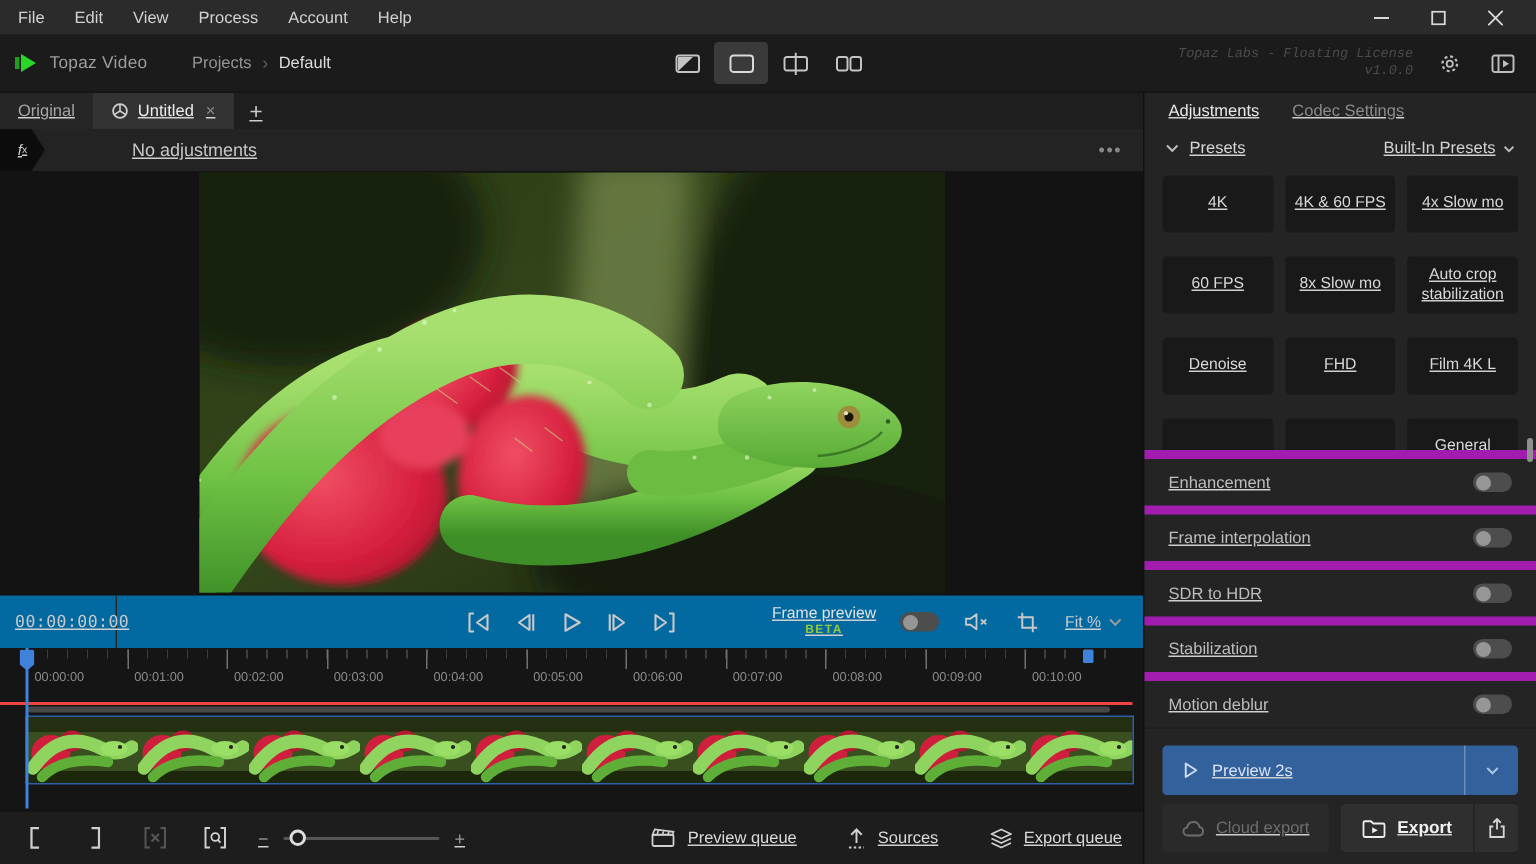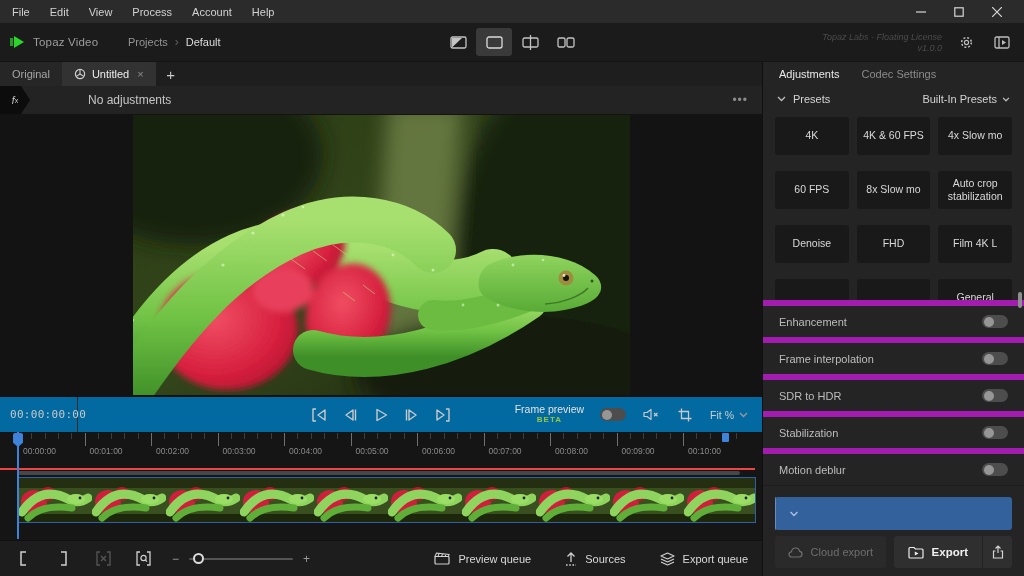--- a/index.html
+++ b/index.html
@@ -19,26 +19,26 @@
   .header { height:39px; background:#1b1b1b; display:flex; align-items:center; padding:0 10px; position:relative; flex:0 0 auto; border-bottom:1px solid #141414; }
   .logo { display:flex; align-items:center; gap:7px; width:100px; }
   .logo-name { font-size:11.5px; color:#9d9d9d; letter-spacing:.2px; }
   .breadcrumb { display:flex; align-items:center; gap:7px; font-size:11px; margin-left:18px; }
   .crumb-projects { color:#949494; }
   .crumb-sep { color:#5f5f5f; font-size:12px; }
   .crumb-current { color:#dcdcdc; }
   .view-switch { position:absolute; left:50%; top:50%; transform:translate(-50%,-50%); display:flex; align-items:center; }
   .view-btn { width:36px; height:28px; display:flex; align-items:center; justify-content:center; border-radius:3px; }
   .view-btn.active { background:#3a3a3a; }
-  .header-right { margin-left:auto; display:flex; align-items:flex-end; gap:12px; }
+  .header-right { margin-left:auto; display:flex; align-items:center; gap:12px;font-family:Liberation Mono, monospace; }
   .license { text-align:right; font-style:italic; color:#4b4b4b; font-size:9px; line-height:1.25; }
   .icon-btn { width:24px; height:24px; display:flex; align-items:center; justify-content:center; }
 
   
-  .workspace { flex:1; display:flex; min-height:0; }
+  .workspace { flex:1; display:flex; min-height:0;text-decoration:underline; }
   .left { width:762px; display:flex; flex-direction:column; min-width:0; }
 
   
   .tabbar { height:24px; background:#1e1e1e; display:flex; align-items:stretch; flex:0 0 auto; }
   .tab { display:flex; align-items:center; gap:6px; padding:0 12px; font-size:11px; color:#a5a5a5; background:#262626; }
   .tab.active { background:#323232; color:#ececec; }
   .tab-close { color:#8d8d8d; font-size:11px; margin-left:2px; }
   .tab-add { width:30px; display:flex; align-items:center; justify-content:center; color:#c9c9c9; font-size:15px; }
 
   
@@ -590,20 +590,26 @@
         <div class="toggle-row">
           <span>Motion deblur</span>
           <div class="toggle">
               <div class="knob"></div>
             </div>
         </div>
       </div>
 
       <div class="rp-actions">
         <div class="preview-btn">
+          <div class="pb-main">
+            <svg width="10" height="11" viewBox="0 0 10 11">
+                <path d="M1.5,1 L8.5,5.5 L1.5,10 Z" fill="none" stroke="#cfdcf0" stroke-width="1.3" stroke-linejoin="round"></path>
+              </svg>
+            <span>Preview 2s</span>
+          </div>
           <div class="pb-split">
             <svg width="10" height="6" viewBox="0 0 9 6">
                 <path d="M1,1 L4.5,4.5 L8,1" fill="none" stroke="#a9c2e4" stroke-width="1.4"></path>
               </svg>
           </div>
         </div>
         <div class="rp-bottom">
           <div class="cloud-btn">
             <svg width="15" height="11" viewBox="0 0 15 11">
                 <path d="M4,10 C2,10 1,8.8 1,7.3 C1,5.9 2,4.9 3.4,4.8 C3.8,2.6 5.5,1 7.6,1 C9.7,1 11.3,2.4 11.7,4.4 C13.2,4.6 14,5.7 14,7.1 C14,8.7 12.9,10 11,10 Z" fill="none" stroke="#6e6e6e" stroke-width="1.2"></path>

